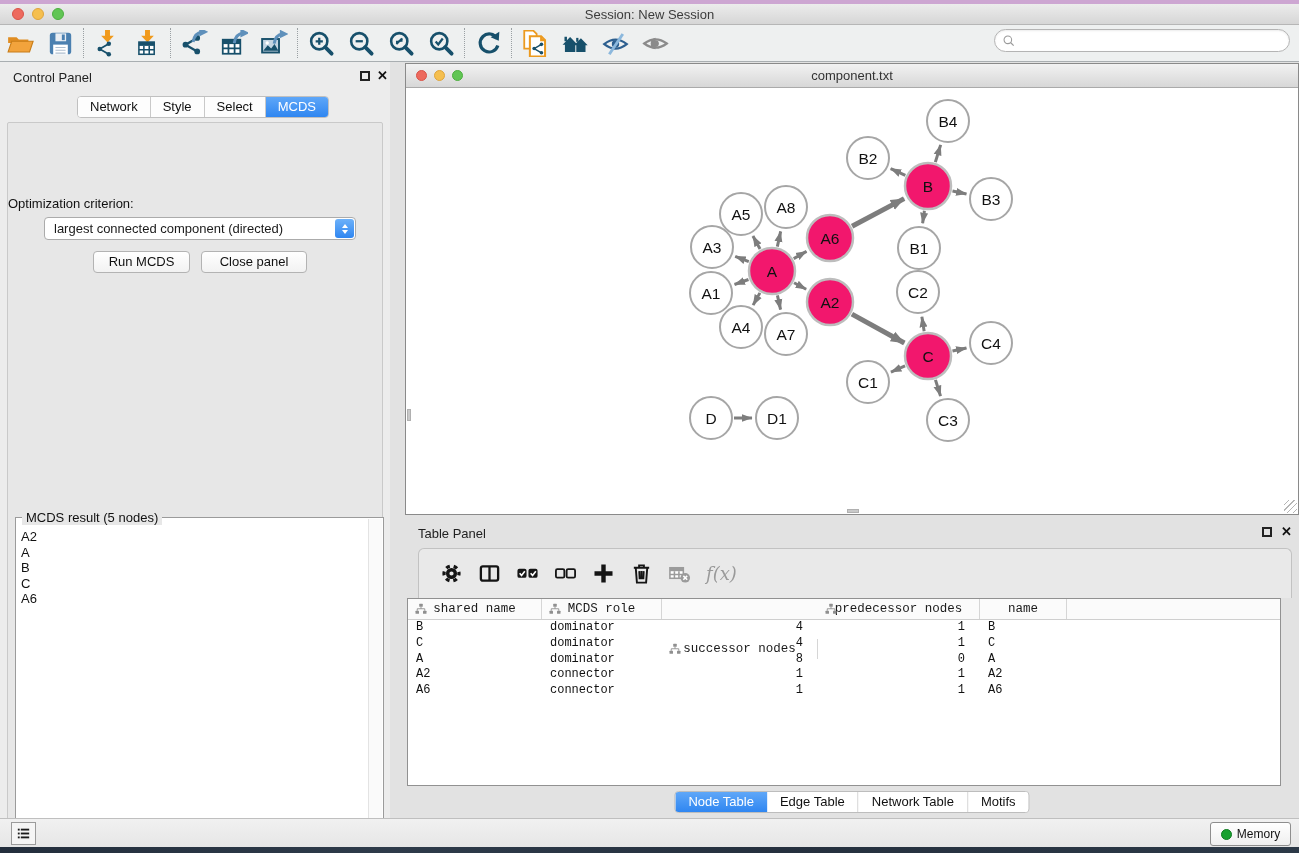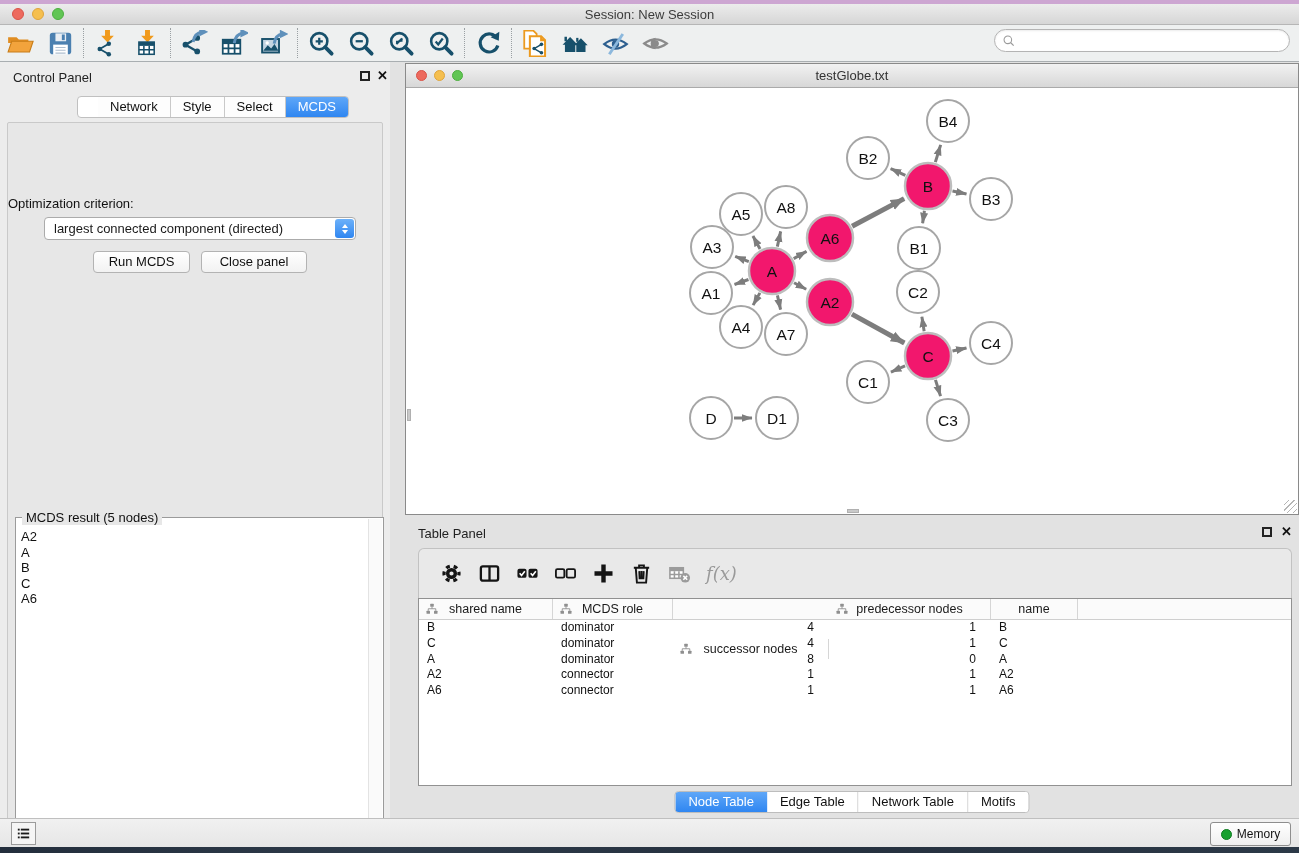--- a/index.html
+++ b/index.html
@@ -32,21 +32,21 @@
 
   
   .left-panel { position:absolute; left:0; top:62px; width:390px; height:756px; background:#ececec; }
   .panel-head { position:absolute; left:0; top:0; width:100%; height:28px; }
   .panel-title { position:absolute; left:13px; top:8px; font-size:13px; color:#222; }
   .float-ic { position:absolute; width:10px; height:10px; border:2px solid #222; top:9px; }
   .close-ic { position:absolute; top:6px; font-size:13px; font-weight:bold; color:#111; }
   .left-panel .float-ic { left:360px; } .left-panel .close-ic { left:377px; }
 
   .ctab-row { position:absolute; left:77px; top:34px; height:22px; display:flex;
-    border:1px solid #c0c0c0; border-radius:4px; background:#fff; overflow:hidden;padding-left:20px; }
+    border:1px solid #c0c0c0; border-radius:4px; background:#fff; overflow:hidden; }
   .ctab { font-size:13px; padding:0 12px; line-height:20px; border-right:1px solid #c9c9c9; color:#111; background:#fdfdfd; }
   .ctab:last-child { border-right:none; }
   .ctab.sel { background:linear-gradient(#5fa7f8,#2f86f1); color:#fff; border-right:none; }
 
   .tab-content { position:absolute; left:7px; top:60px; width:376px; height:745px;
     background:#e7e7e7; border:1px solid #c9c9c9; border-radius:2px; }
   .opt-label { position:absolute; left:0; width:100%; top:73px; text-align:left; font-size:13px; color:#111; }
   .dropdown { position:absolute; left:36px; top:94px; width:312px; height:23px; background:#fff;
     border:1px solid #ababab; border-radius:4px; font-size:13px;padding-left:39px; }
   .dropdown .val { position:absolute; left:9px; top:3px; }
@@ -85,22 +85,22 @@
   .table-panel { position:absolute; left:405px; top:520px; width:894px; height:298px; }
   .table-panel .float-ic { left:857px; } .table-panel .close-ic { left:876px; }
   .tp-title { position:absolute; left:13px; top:6px; font-size:13px; color:#222; }
   .tp-toolbar { position:absolute; left:13px; top:28px; width:874px; height:50px;
     background:#e9e9e9; border:1px solid #c2c2c2; border-bottom:none; border-radius:6px 6px 0 0;
     display:flex; align-items:center; padding-left:13px; }
   .tpt-btn { width:38px; height:36px; display:flex; align-items:center; justify-content:center; }
   .tpt-btn svg { width:23px; height:23px; }
   .fx-label { font-family:"DejaVu Serif", serif; font-style:italic; font-size:18px; color:#9a9a9a; margin-left:8px; }
 
-  .tp-table { position:absolute; left:13px; top:78px; width:874px; height:188px;
-    background:#fff; border:1px solid #919191; }
+  .tp-table { position:absolute; left:2px; top:78px; width:874px; height:188px;
+    background:#fff; border:1px solid #919191;font-family:Liberation Mono, monospace; }
   .t-head { display:flex; height:21px; background:#fbfbfb; border-bottom:1px solid #cfcfcf; }
   .t-hcell { position:relative; height:100%; border-right:1px solid #d6d6d6; }
   .t-hcell .tree { position:absolute; left:7px; top:4px; width:12px; height:12px; }
   .t-hcell .lbl { display:block; text-align:center; font-size:12.5px; line-height:20px; color:#1a1a1a; }
   .t-hfill { flex:1; border-right:none; }
   .t-row { display:flex; height:15.8px; }
   .t-cell { font-size:12px; line-height:15.8px; color:#111; white-space:nowrap; overflow:hidden; }
   .t-cell.al { text-align:left; padding-left:8px; }
   .t-cell.ar { text-align:right; padding-right:15px; }
 
@@ -428,21 +428,21 @@
     </div>
   </div>
 
   <div class="net-window">
     <div class="net-titlebar">
       <div class="net-lights">
         <span class="light red"></span>
         <span class="light yellow"></span>
         <span class="light green"></span>
       </div>
-      <div class="net-title">testGlobe.txt</div>
+      <div class="net-title">component.txt</div>
     </div>
     <div class="net-canvas" id="net-canvas"><svg width="892" height="426" viewBox="0 0 892 426" style="overflow: hidden;">
           <defs>
             <marker id="arr" markerUnits="userSpaceOnUse" markerWidth="13" markerHeight="11" refX="10.5" refY="4.5" orient="auto">
               <path d="M0 0.5 L11 4.5 L0 8.5 z" fill="#7d7d7d"></path>
             </marker>
             <marker id="arrT" markerUnits="userSpaceOnUse" markerWidth="16" markerHeight="14" refX="13.5" refY="6" orient="auto">
               <path d="M0 0.5 L14 6 L0 11.5 z" fill="#7d7d7d"></path>
             </marker>
           </defs>

